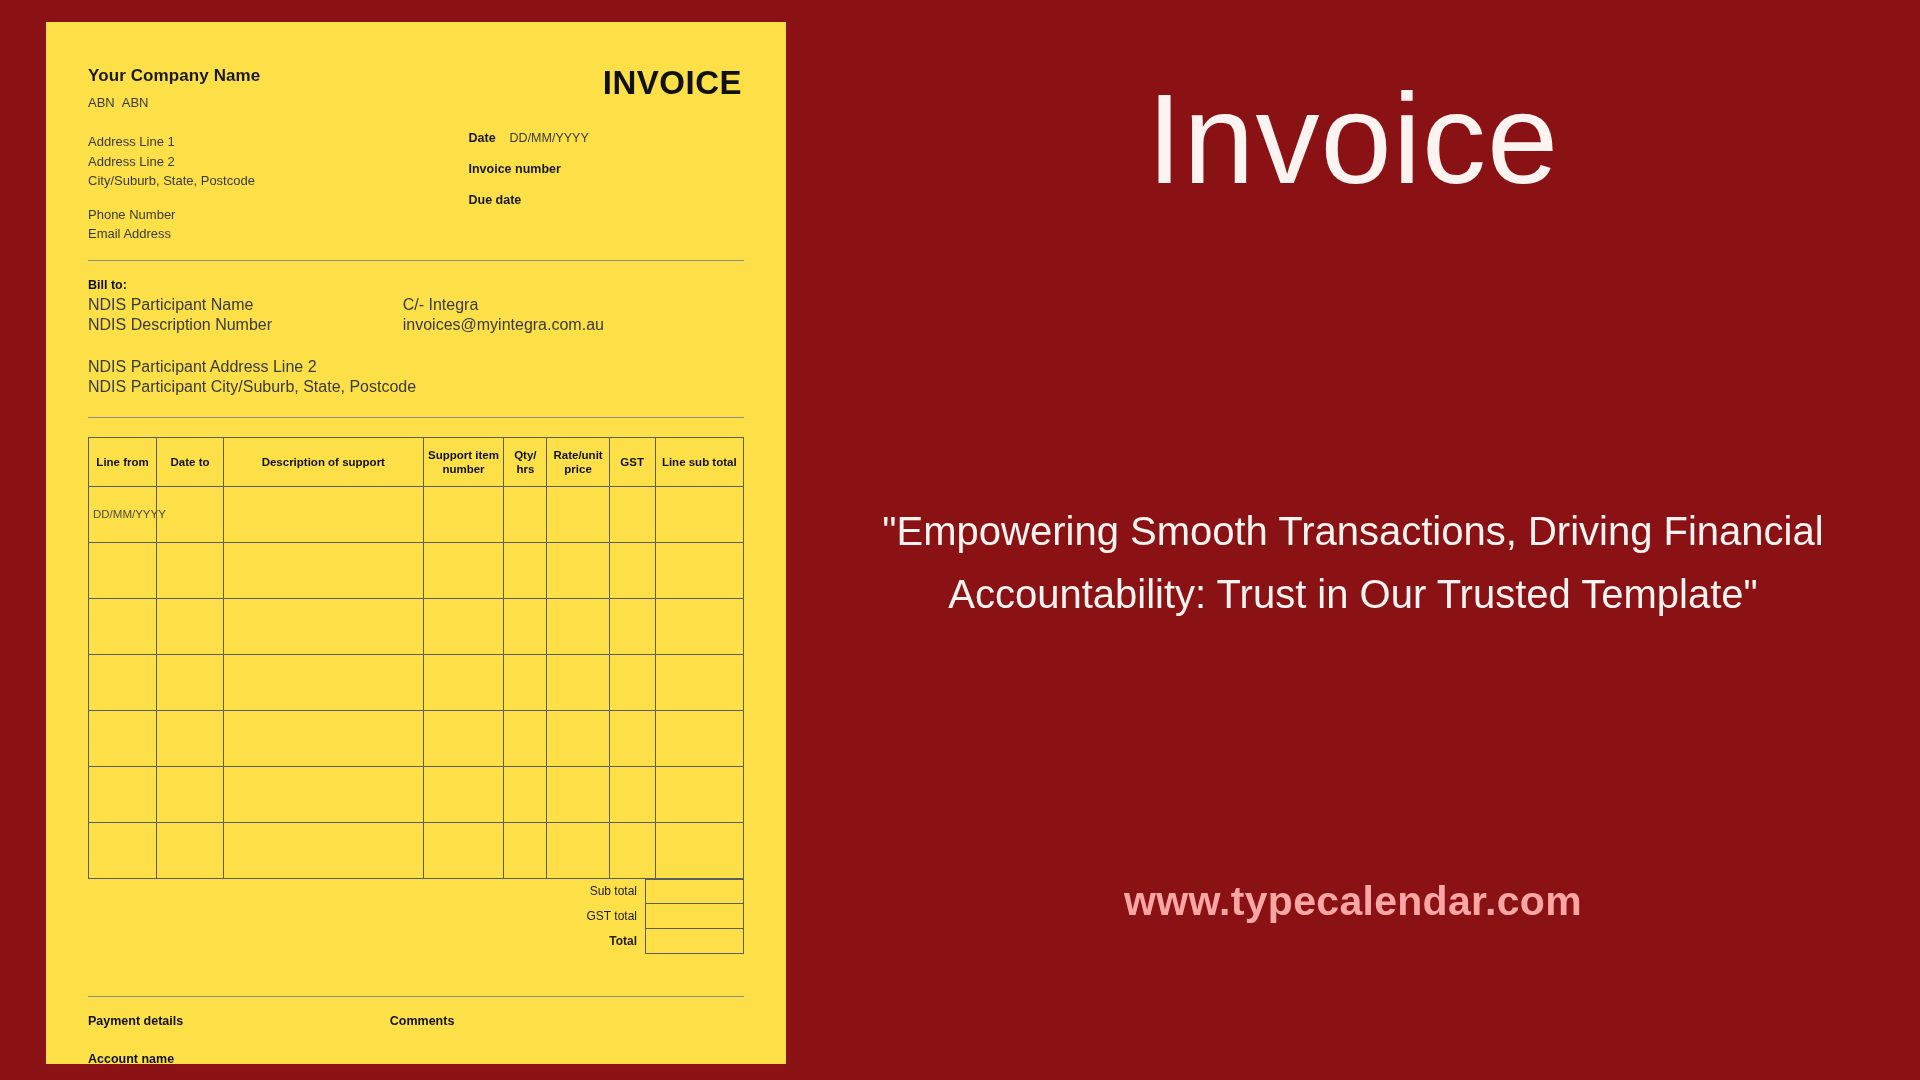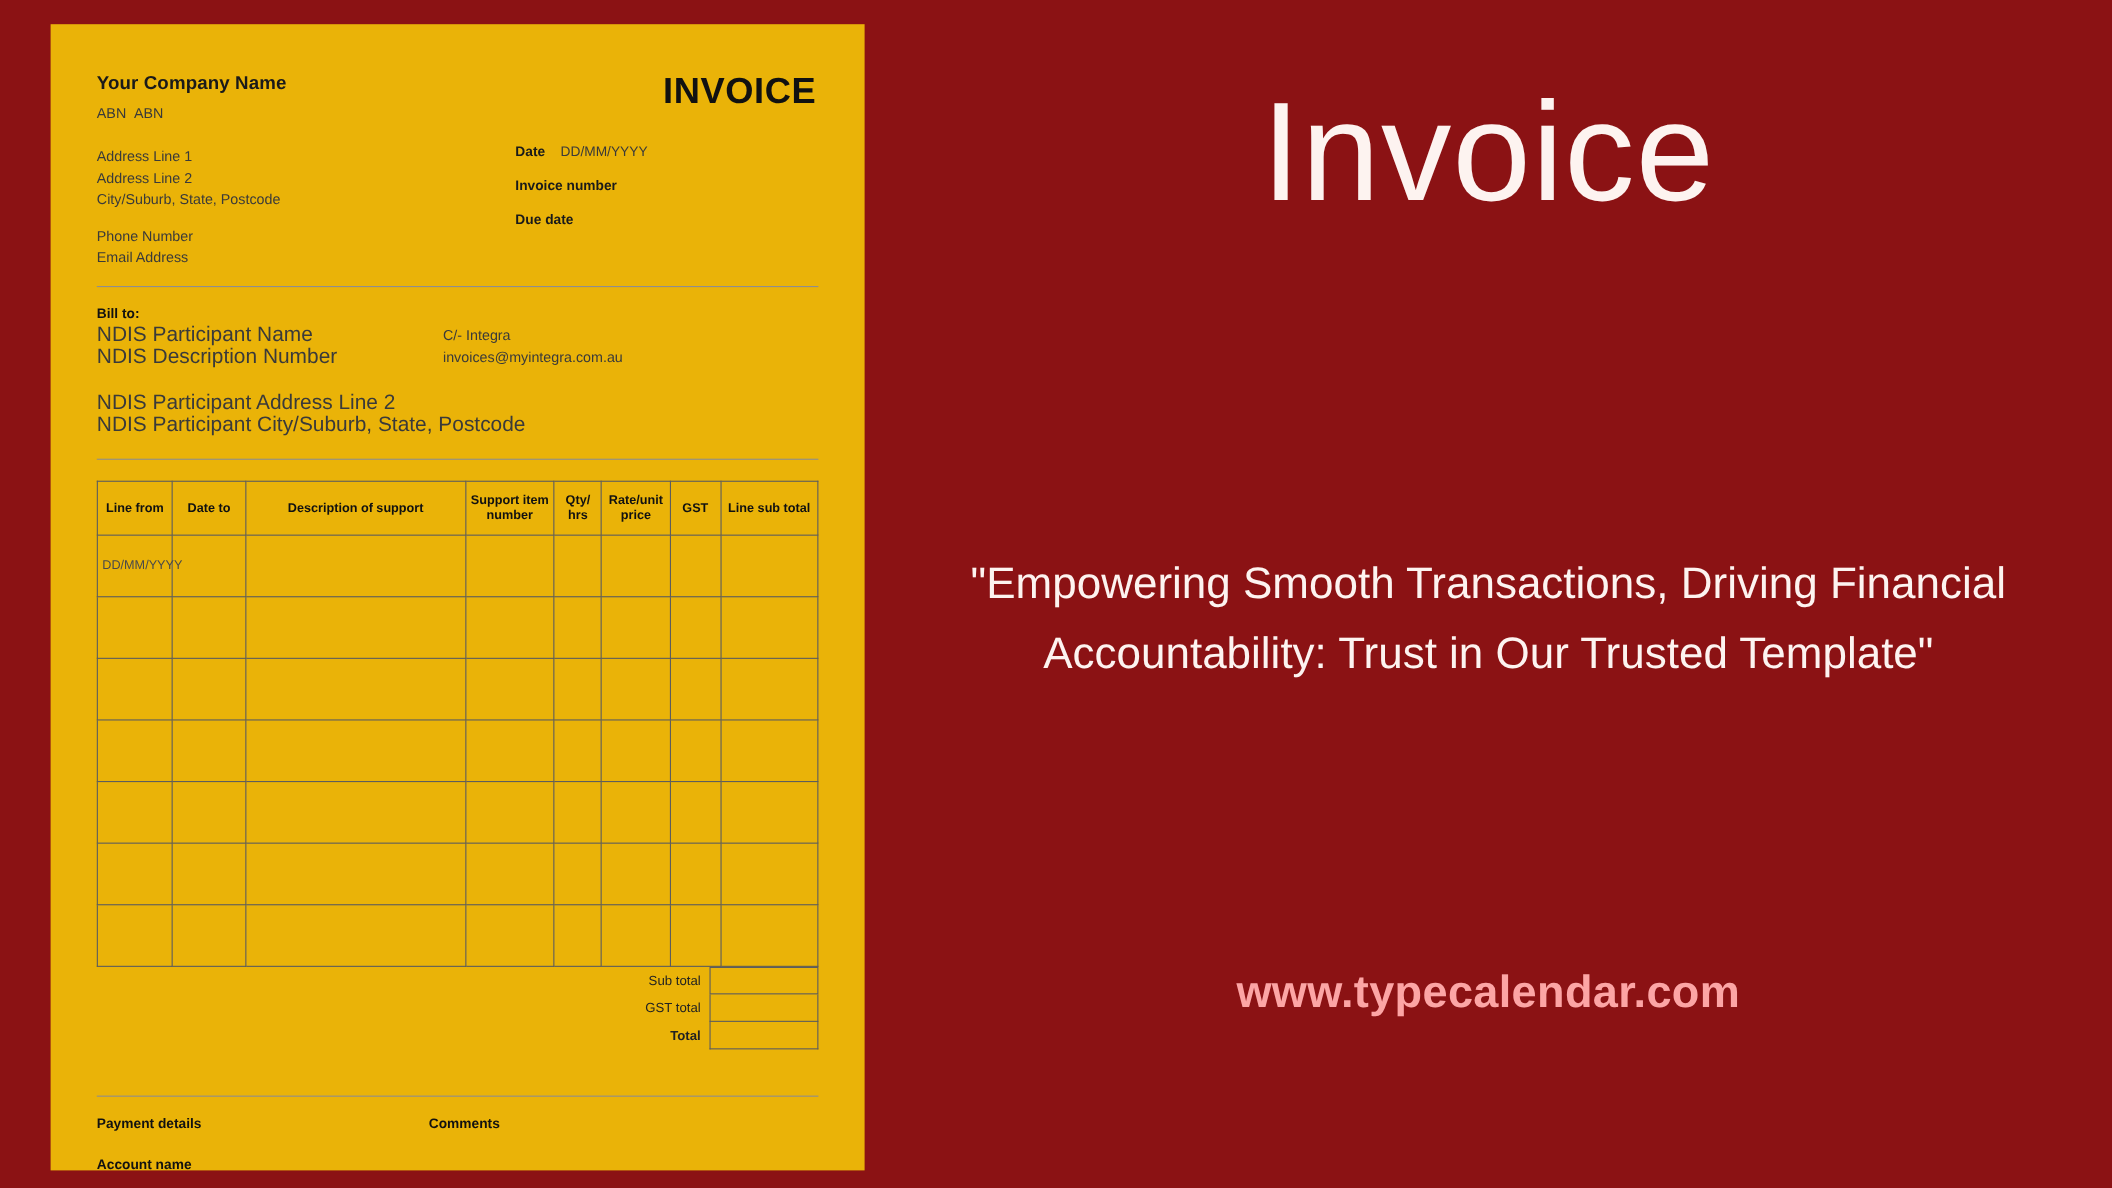--- a/index.html
+++ b/index.html
@@ -15,21 +15,21 @@
     position: relative;
   }
 
   
   #invoice-card {
     position: absolute;
     left: 46px;
     top: 22px;
     width: 740px;
     height: 1042px;
-    background: #eab308;
+    background: #fde047;
     box-sizing: border-box;
     padding: 44px 42px 0 42px;
   }
 
   .inv-inner {
     position: relative;
     width: 100%;
     transform-origin: top left;
   }
 
@@ -106,26 +106,26 @@
   }
   .billto-left { width: 46%; }
   .billto-right { width: 54%; padding-top: 17px; }
   .billto-title {
     font-size: 12.5px;
     font-weight: bold;
     color: #111;
     margin-bottom: 3px;
   }
   .billto-line {
-    font-size: 19px;
+    font-size: 16px;
     color: #3a3a3a;
     line-height: 20px;
   }
   .care-line {
-    font-size: 13px;
+    font-size: 16px;
     color: #3a3a3a;
     line-height: 20px;
   }
   .ndis-addr { margin-top: 22px; }
 
   .rule2 {
     border: 0;
     border-top: 1.4px solid #8e8e8e;
     margin: 20px 0 0 0;
   }

